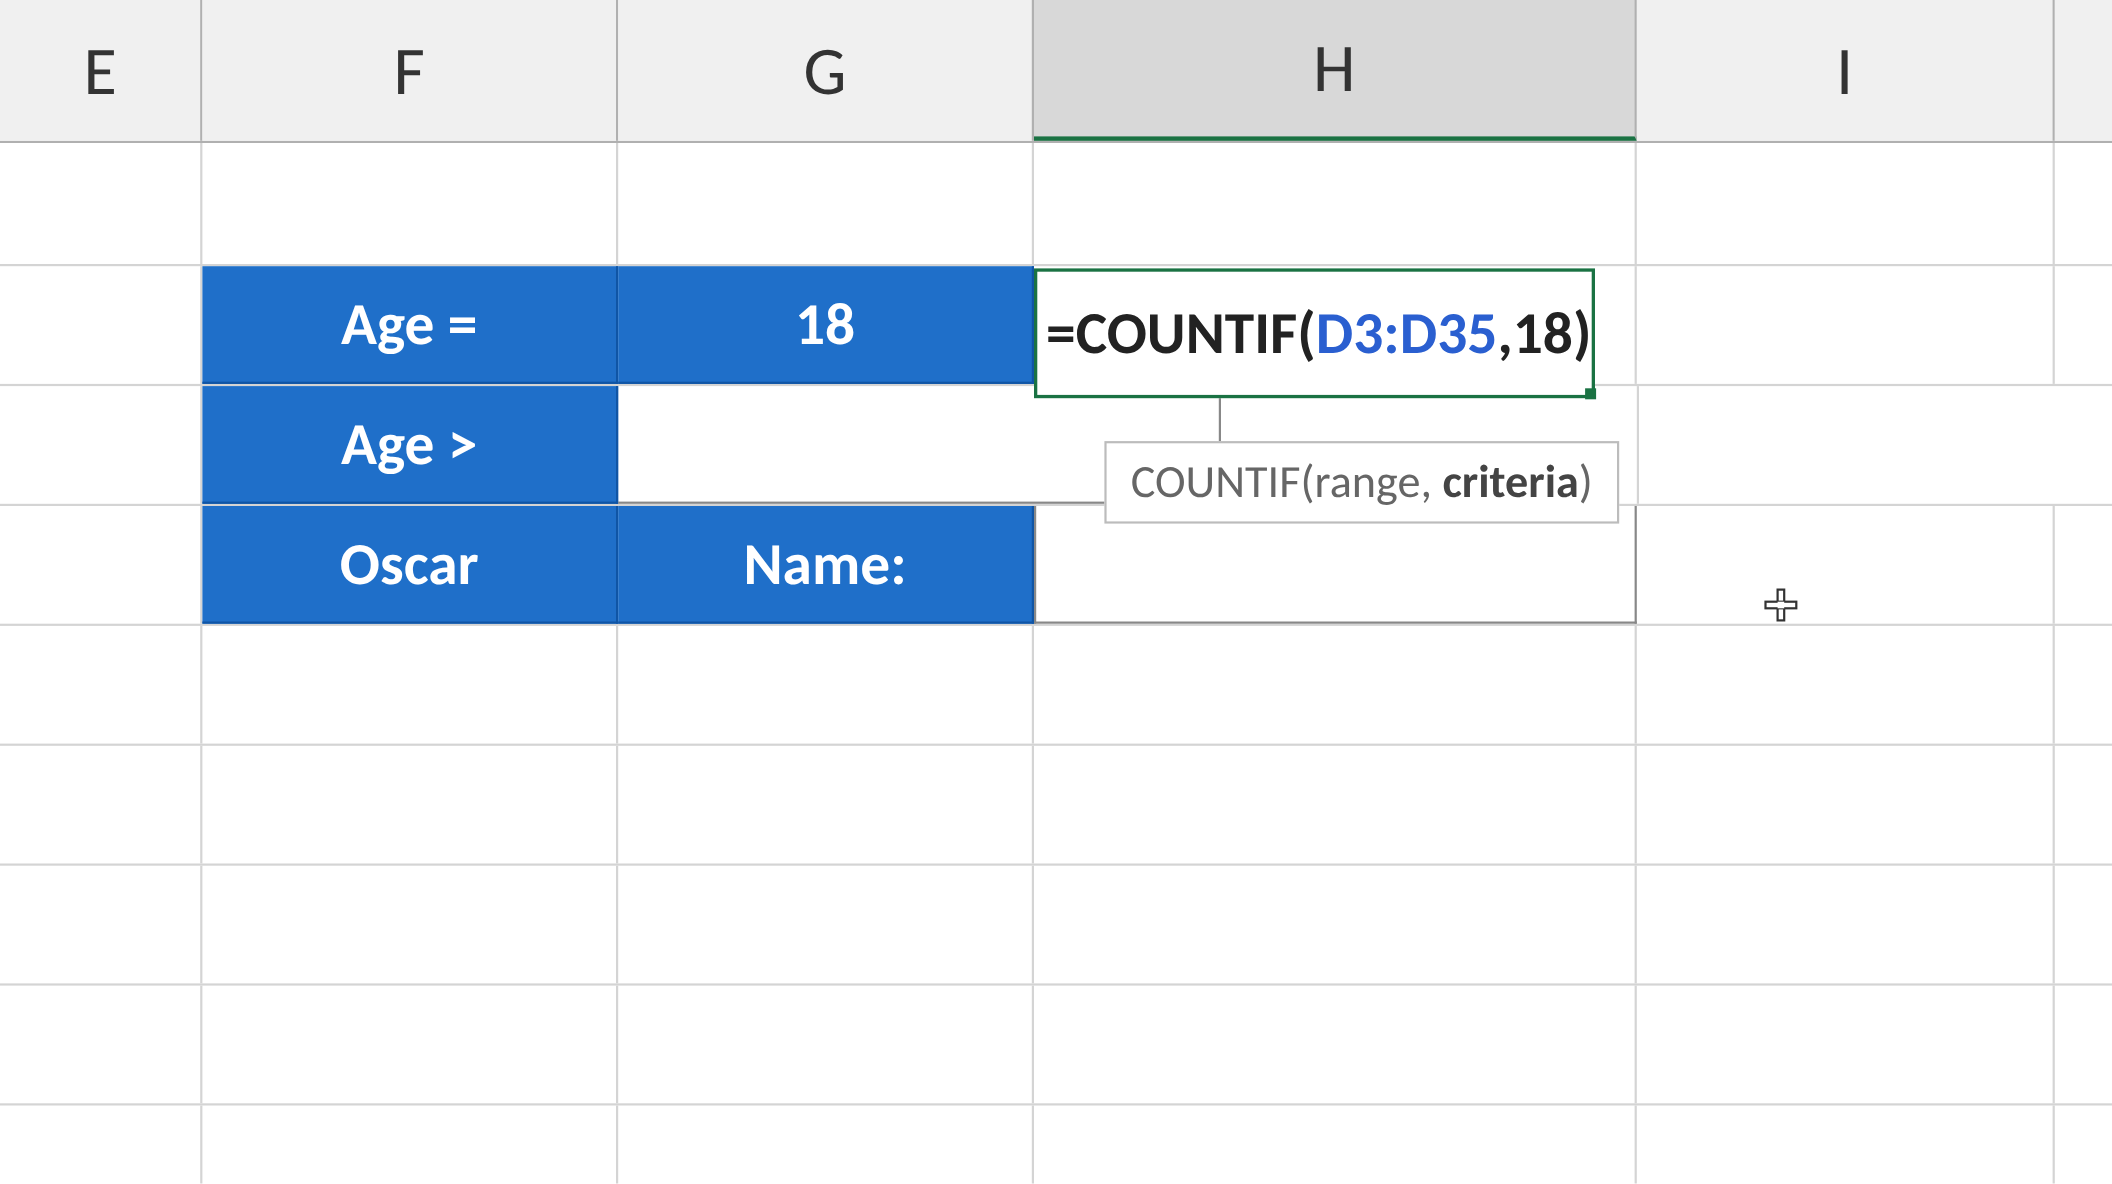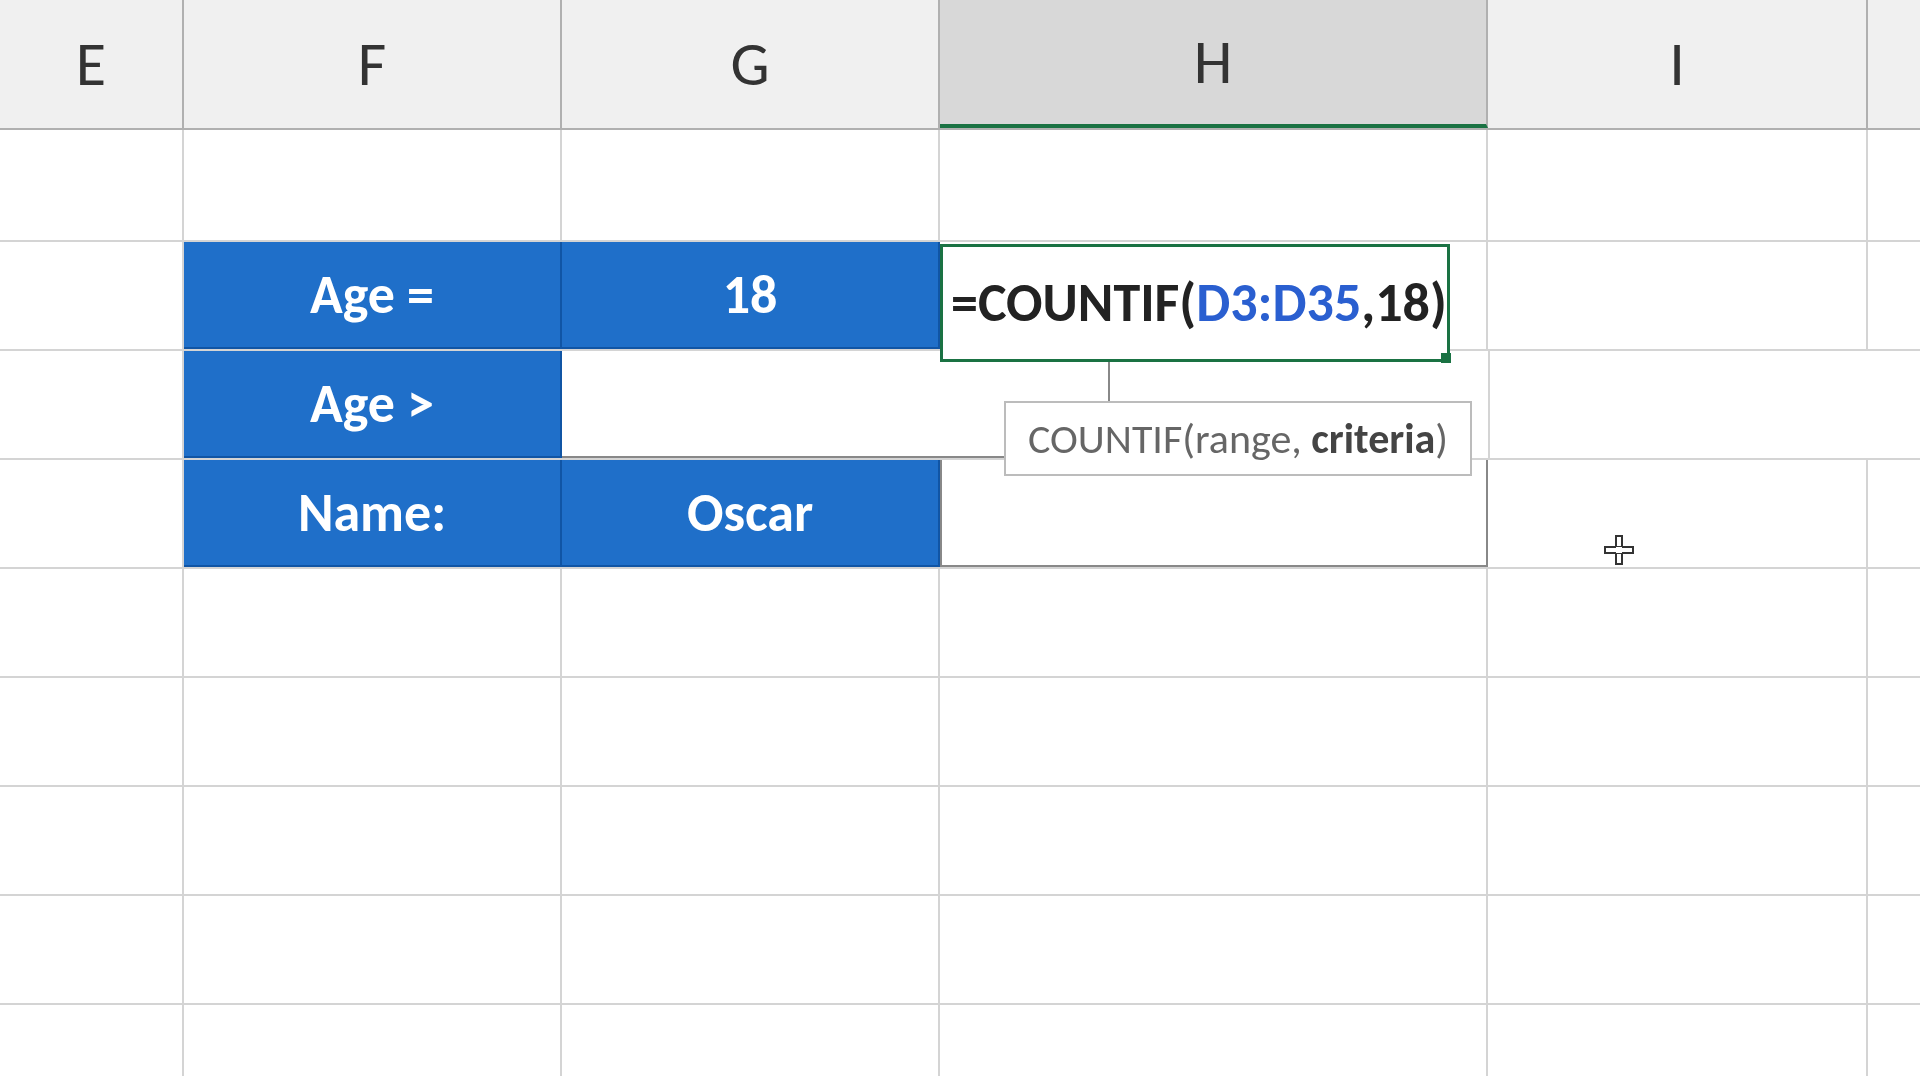--- a/index.html
+++ b/index.html
@@ -178,22 +178,22 @@
   <div class="row data-row">
     <div class="cell E"></div>
     <div class="cell F blue-label">Age &gt;</div>
     <div class="cell H boxed" style="border-left:none;border-bottom:2px solid #888;border-right:2px solid #888;border-top:none;"></div>
     <div class="cell I"></div>
     <div class="cell J"></div>
   </div>
 
   <div class="row data-row">
     <div class="cell E"></div>
+    <div class="cell G blue-value">Oscar</div>
     <div class="cell F blue-label">Name:</div>
-    <div class="cell G blue-value">Oscar</div>
     <div class="cell H" style="border:2px solid #888;border-top:none;"></div>
     <div class="cell I"></div>
     <div class="cell J"></div>
   </div>
 
   <div class="row data-row">
     <div class="cell E"></div>
     <div class="cell F"></div>
     <div class="cell G"></div>
     <div class="cell H"></div>

